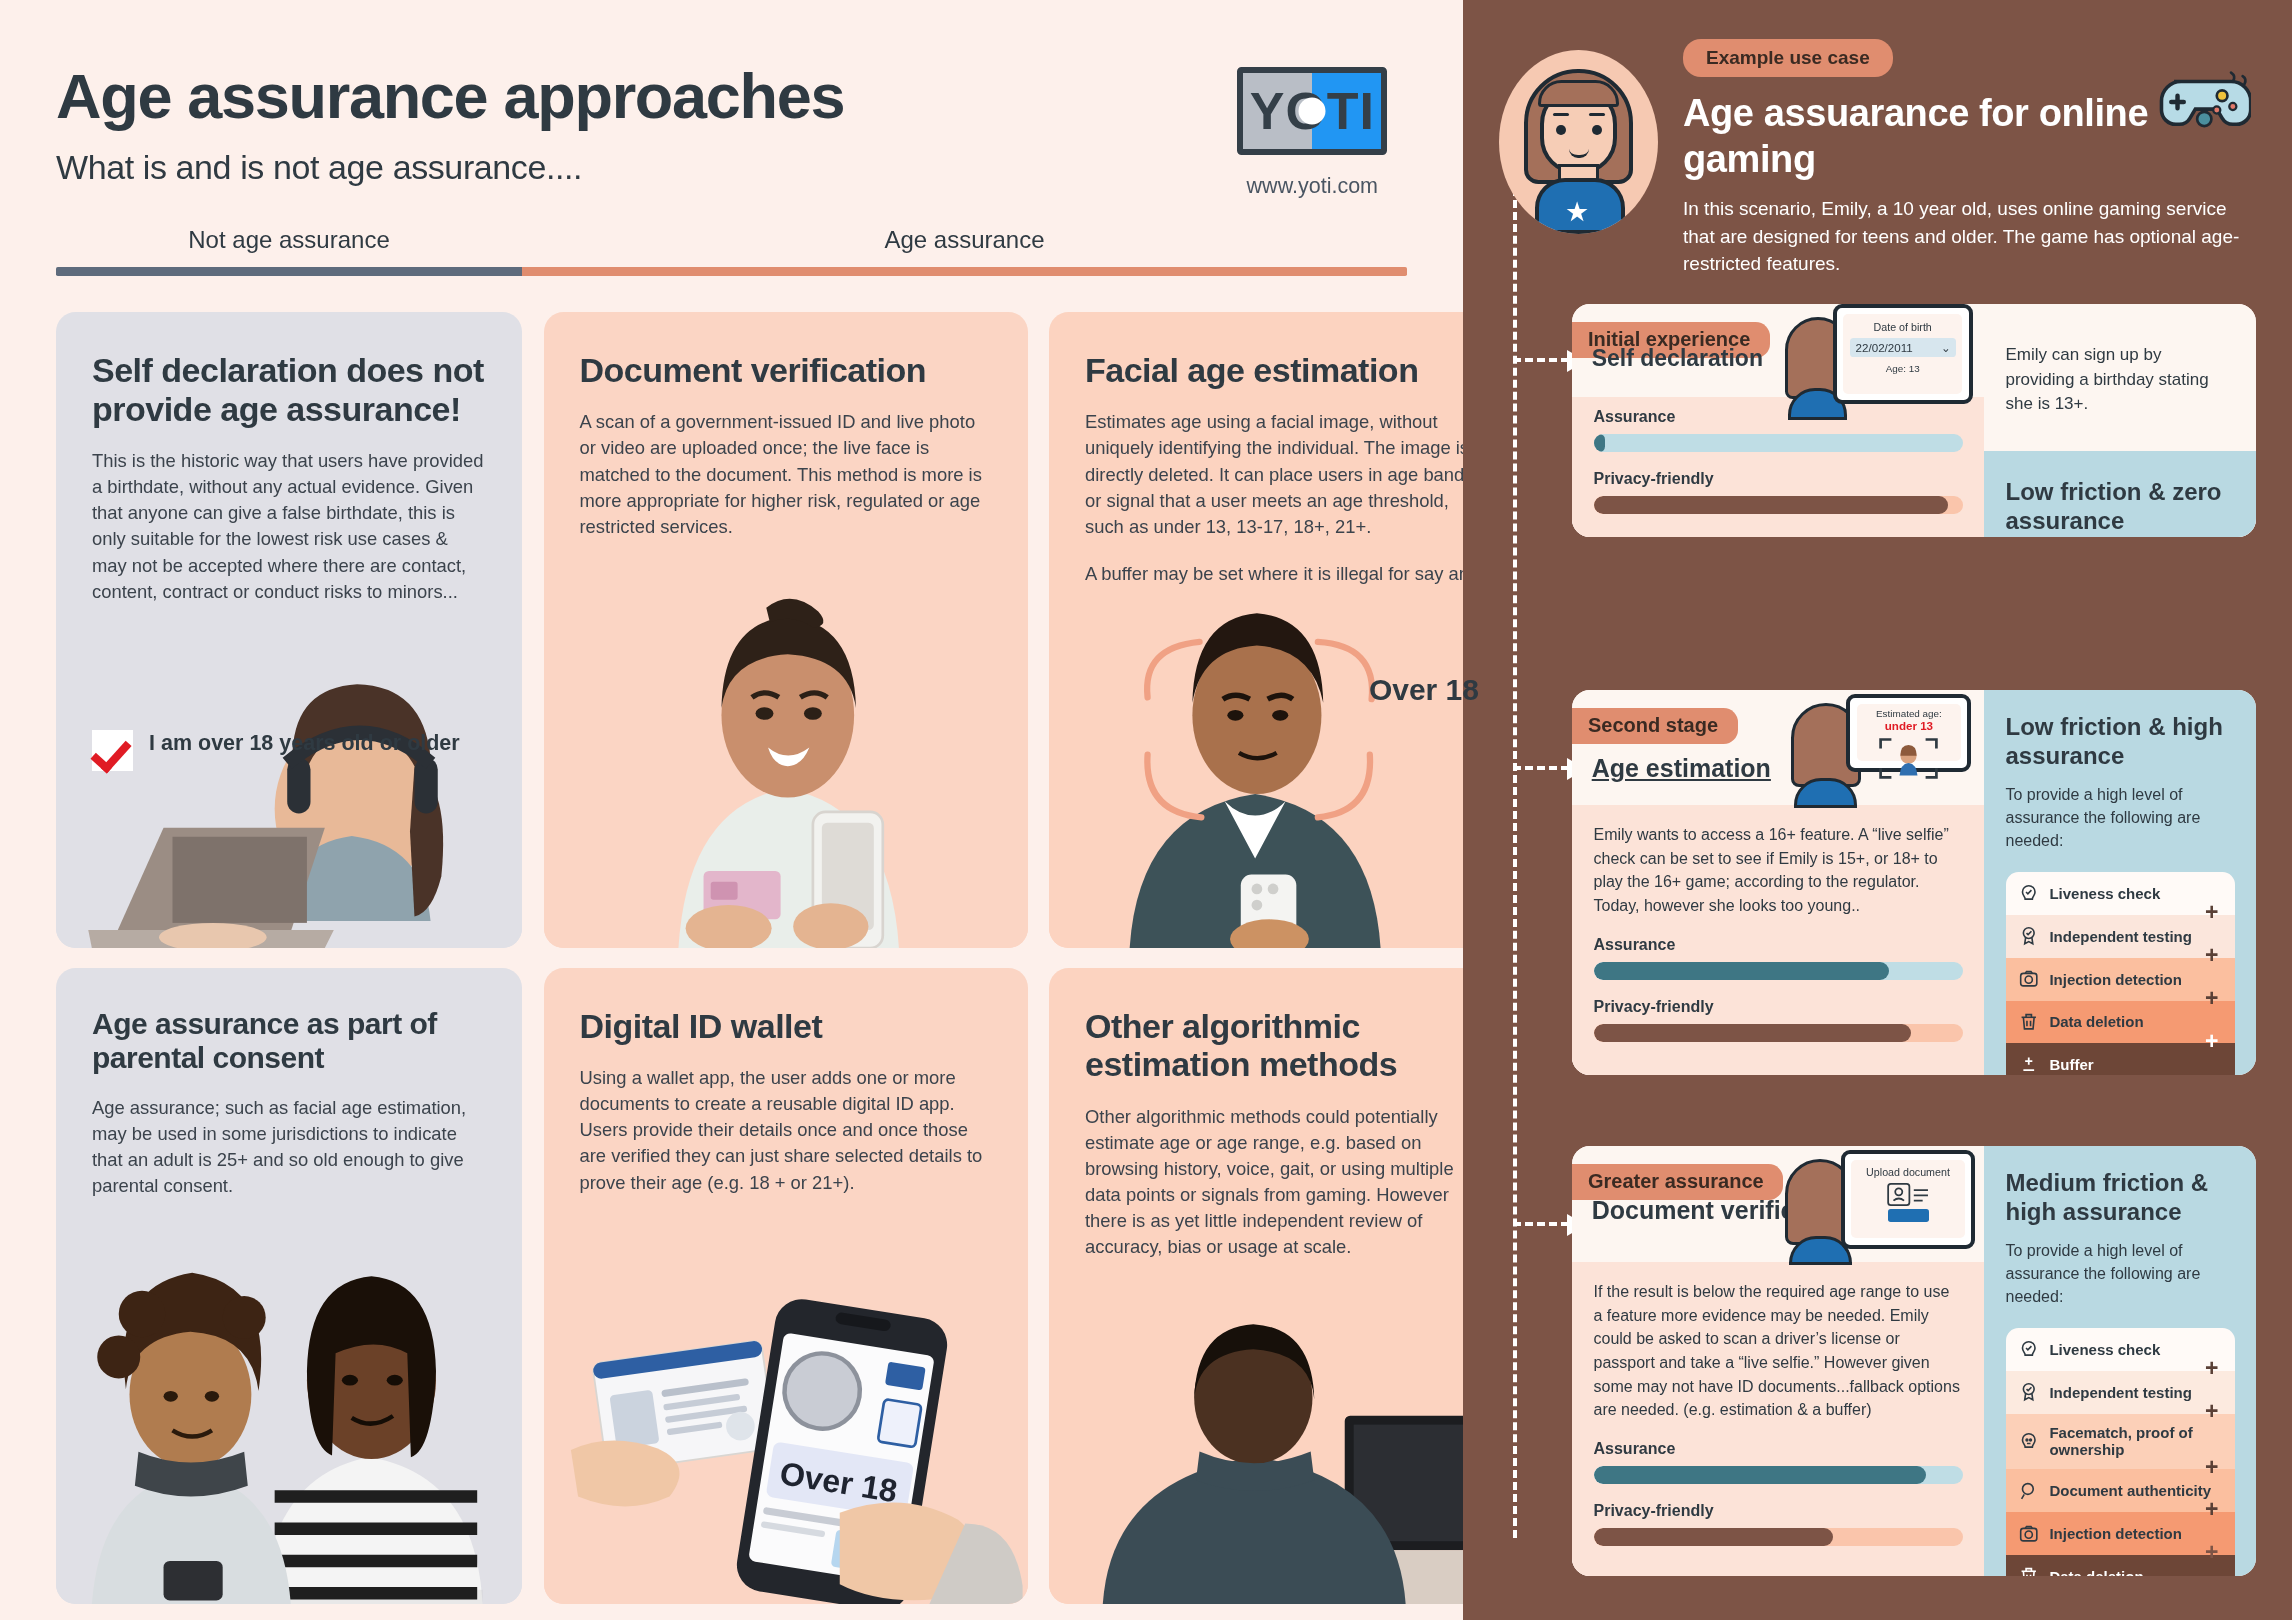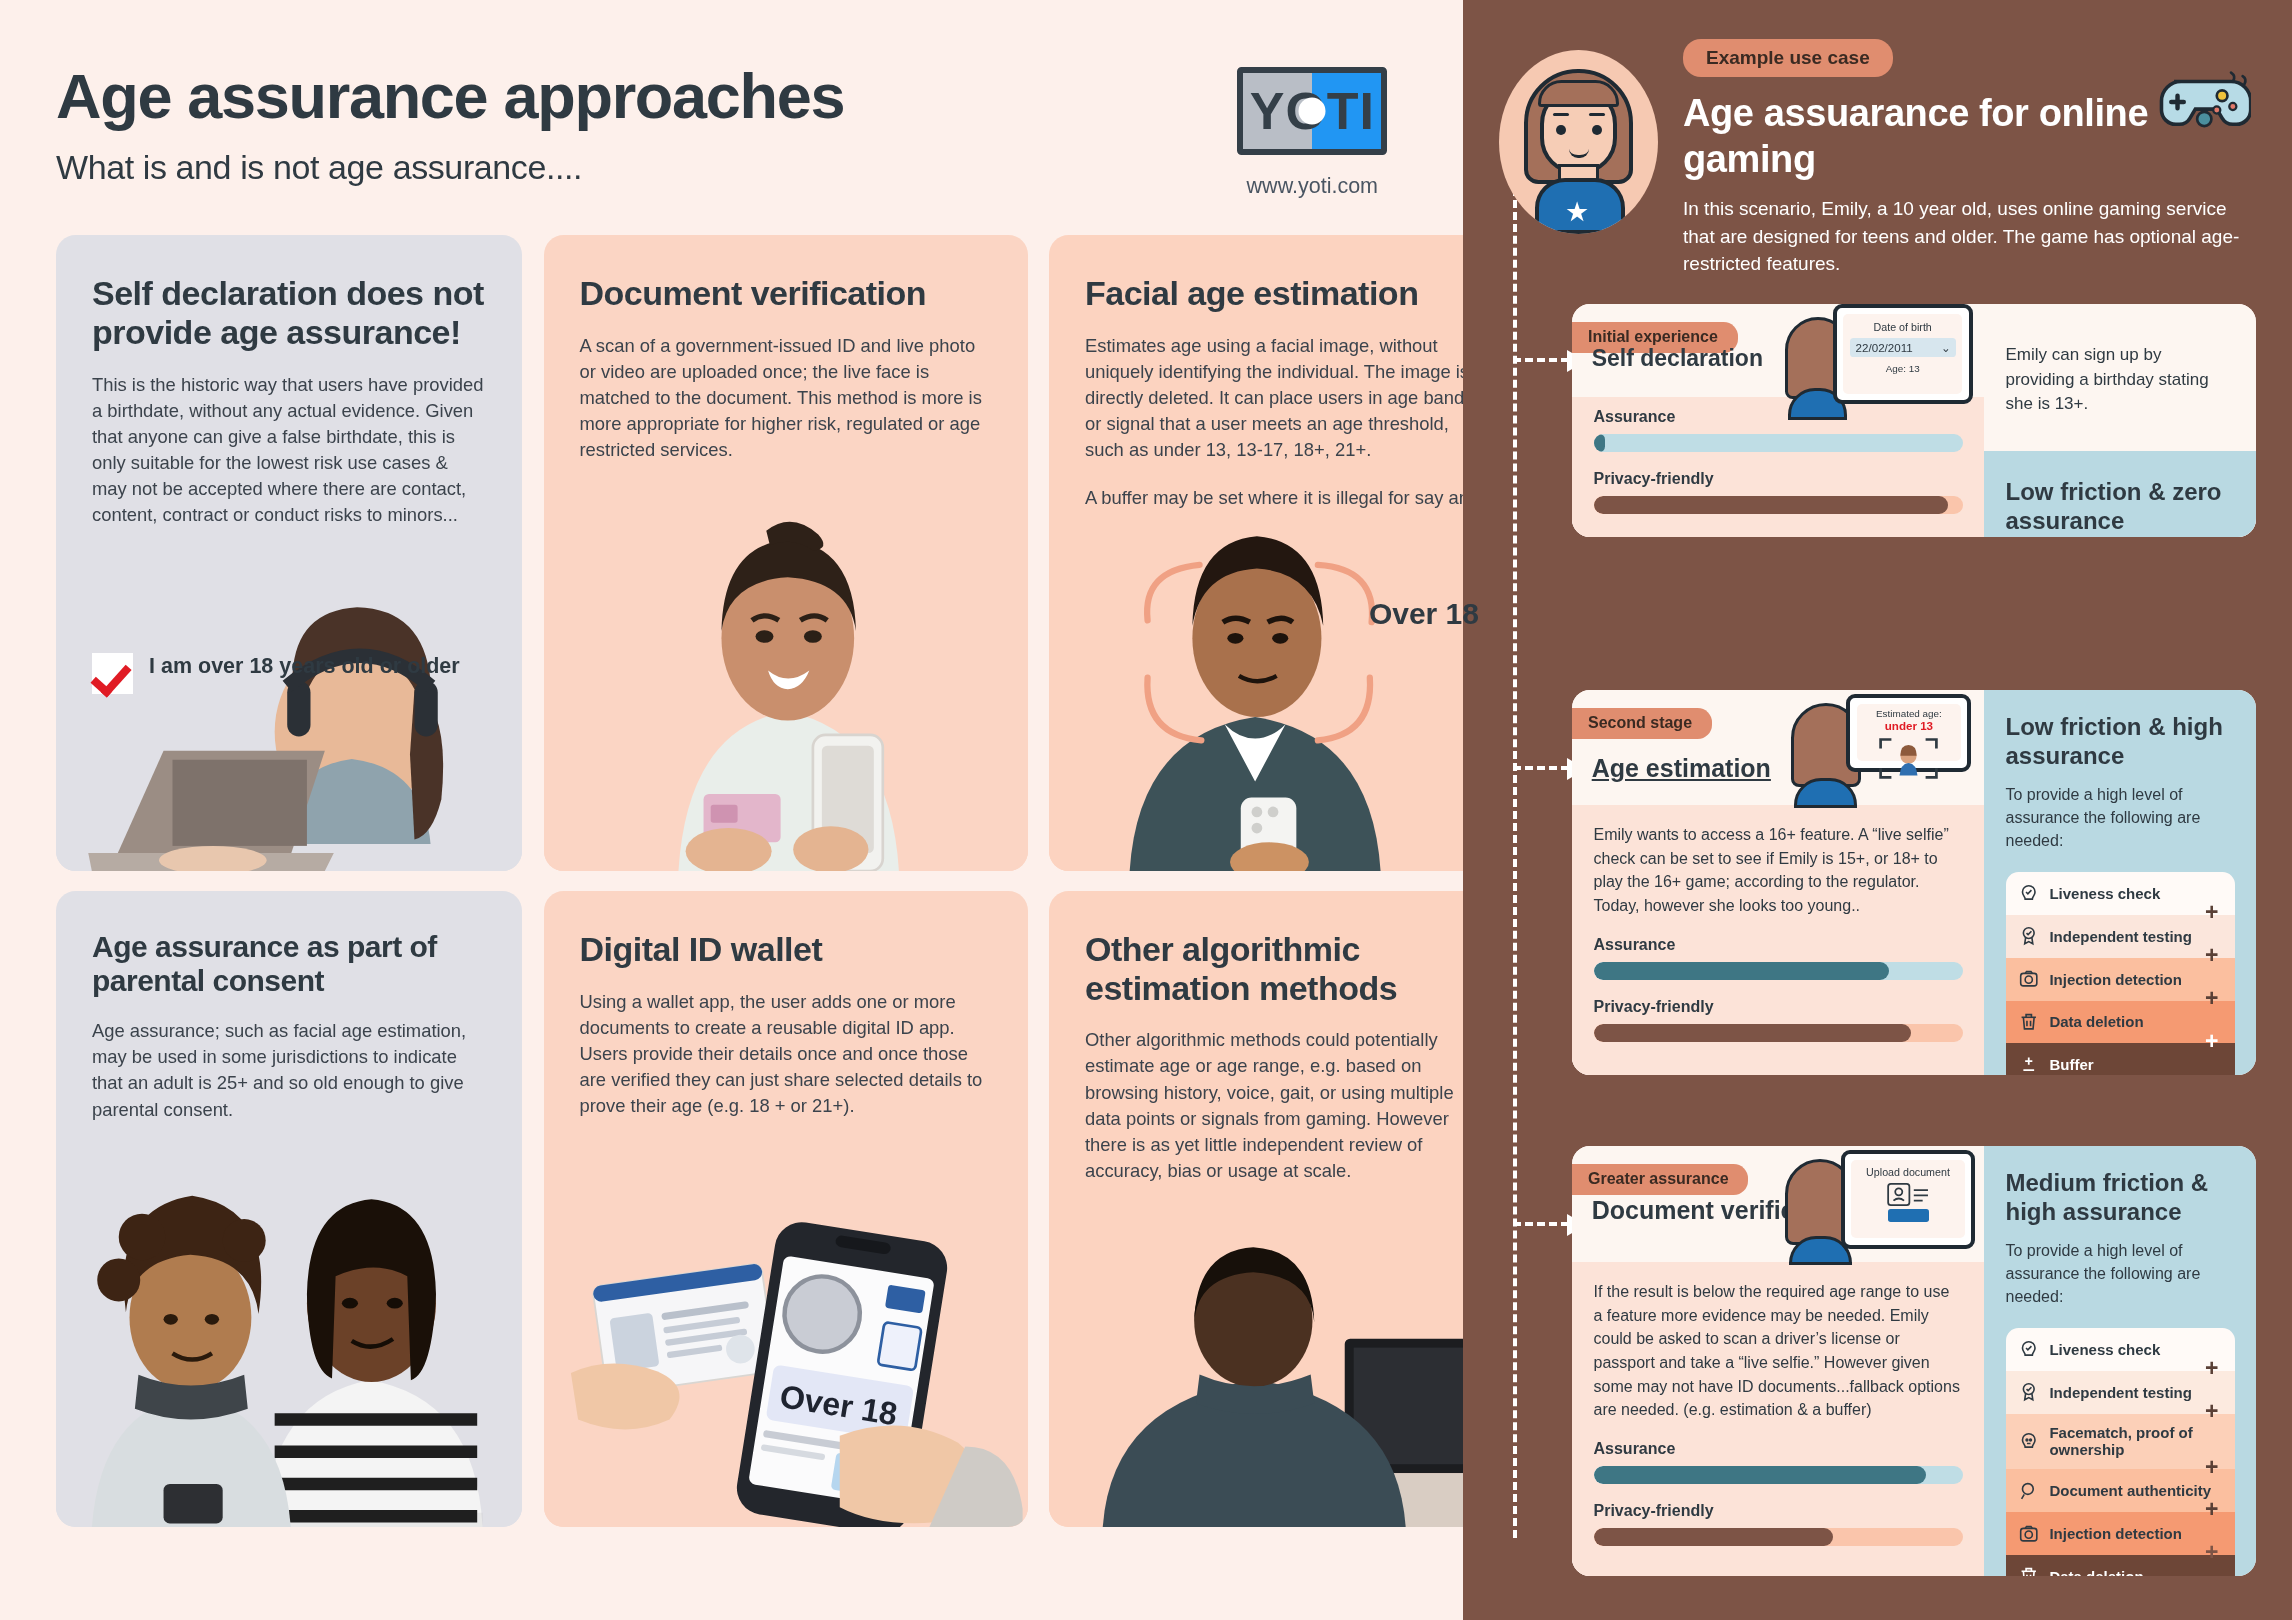--- a/index.html
+++ b/index.html
@@ -148,21 +148,21 @@
   .stage-card {
     position: absolute; left: 109px; width: 684px;
     border-radius: 18px; overflow: hidden; display: flex;
     background: #fdf6f1;
   }
   .stage-left { width: 412px; position: relative; display: flex; flex-direction: column; background: #fdf6f1; }
   .stage-right { flex: 1; background: #b9d9e2; padding: 23px 21.5px 21.5px 21.5px; }
   .stage-top { position: relative; height: 133px; }
   .stage-badge {
     position: absolute; left: 0; top: 18px;
-    background: #e08d6f; color: #3a2a22; font-size: 16px; font-weight: 700;
+    background: #e08d6f; color: #3a2a22; font-size: 20px; font-weight: 700;
     padding: 6.3px 19.7px 6.3px 16px; border-radius: 0 14.3px 14.3px 0;
   }
   .stage-name {
     position: absolute; left: 19.7px; top: 56px; font-size: 25px; font-weight: 800;
     color: #2f3a42; line-height: 1.16;
   }
   .stage-illustration { position: absolute; right: 7.2px; top: 7.2px; width: 224px; height: 125px; }
   .stage-bottom { background: #fce3d8; flex: 1; padding: 18px 21.5px 23px 21.5px; }
   .stage-note { font-size: 16px; color: #2f3a42; line-height: 1.48; }
   .bar-label { font-size: 16px; font-weight: 700; color: #2f3a42; margin-top: 18px; margin-bottom: 8px; }
@@ -220,20 +220,30 @@
         <div id="yoti-logo">
           <div class="logo-half-left"></div>
           <div class="logo-half-right"></div>
           <div id="yoti-text">YOTI</div>
           <div id="yoti-o-dot"></div>
         </div>
         <div id="yoti-url">www.yoti.com</div>
       </div>
     </div>
 
+    <div id="scale-block">
+      <div id="scale-labels">
+        <div id="scale-label-left">Not age assurance</div>
+        <div id="scale-label-right">Age assurance</div>
+      </div>
+      <div id="scale-bar">
+        <div id="scale-bar-left"></div>
+        <div id="scale-bar-right"></div>
+      </div>
+    </div>
 
     <div id="cards-grid">
 
       <div class="card grey">
         <div class="card-title">Self declaration does not provide age assurance!</div>
         <div class="card-body">This is the historic way that users have provided a birthdate, without any actual evidence.  Given that anyone can give a false birthdate, this is only suitable for the lowest risk use cases &amp; may not be accepted where there are contact, content, contract or conduct risks to minors...</div>
         <div class="declare-row">
           <div class="declare-box"></div>
           <div class="declare-text">I am over 18 years old or older</div>
         </div>

